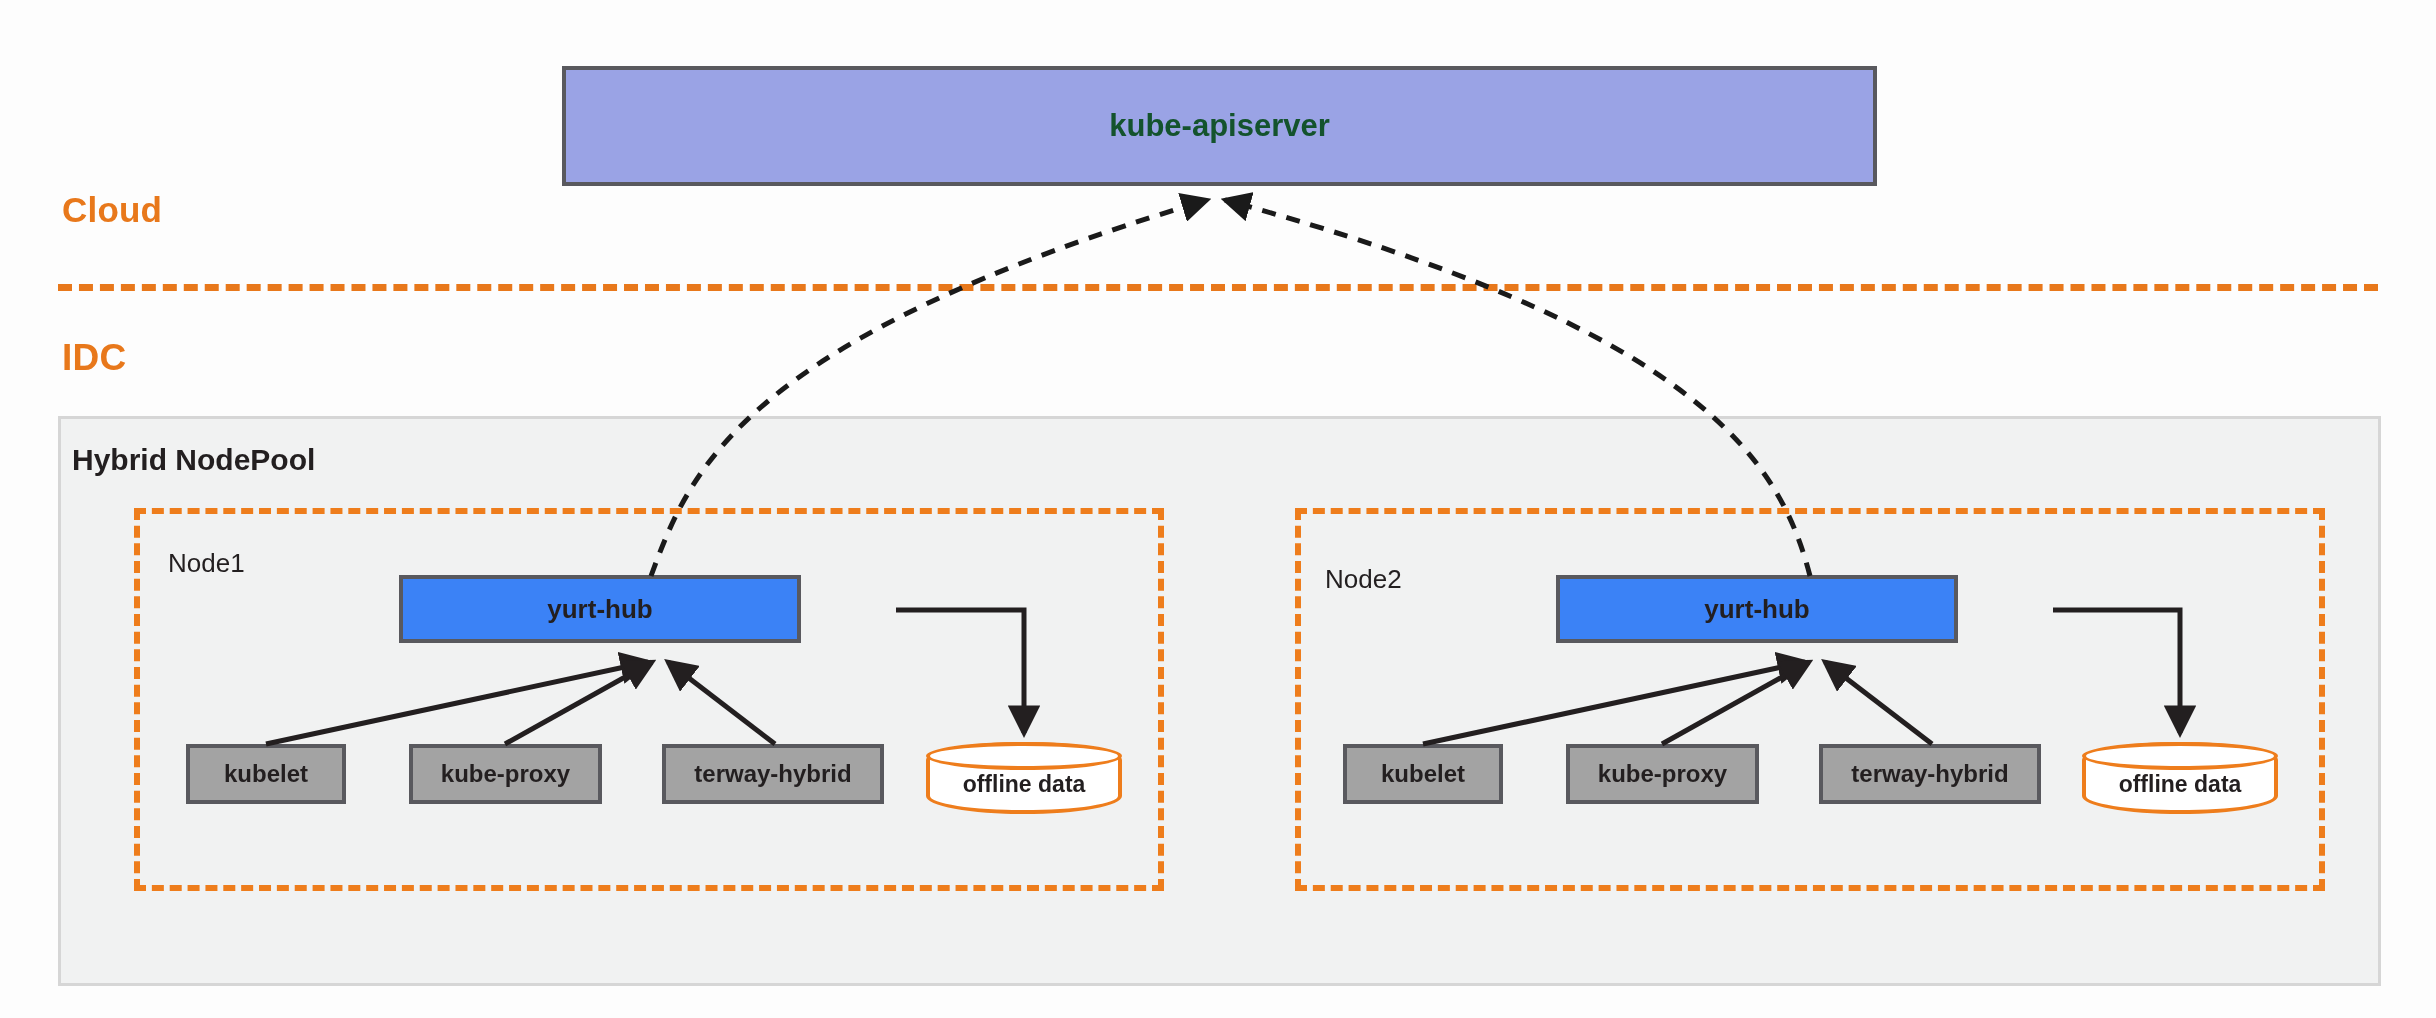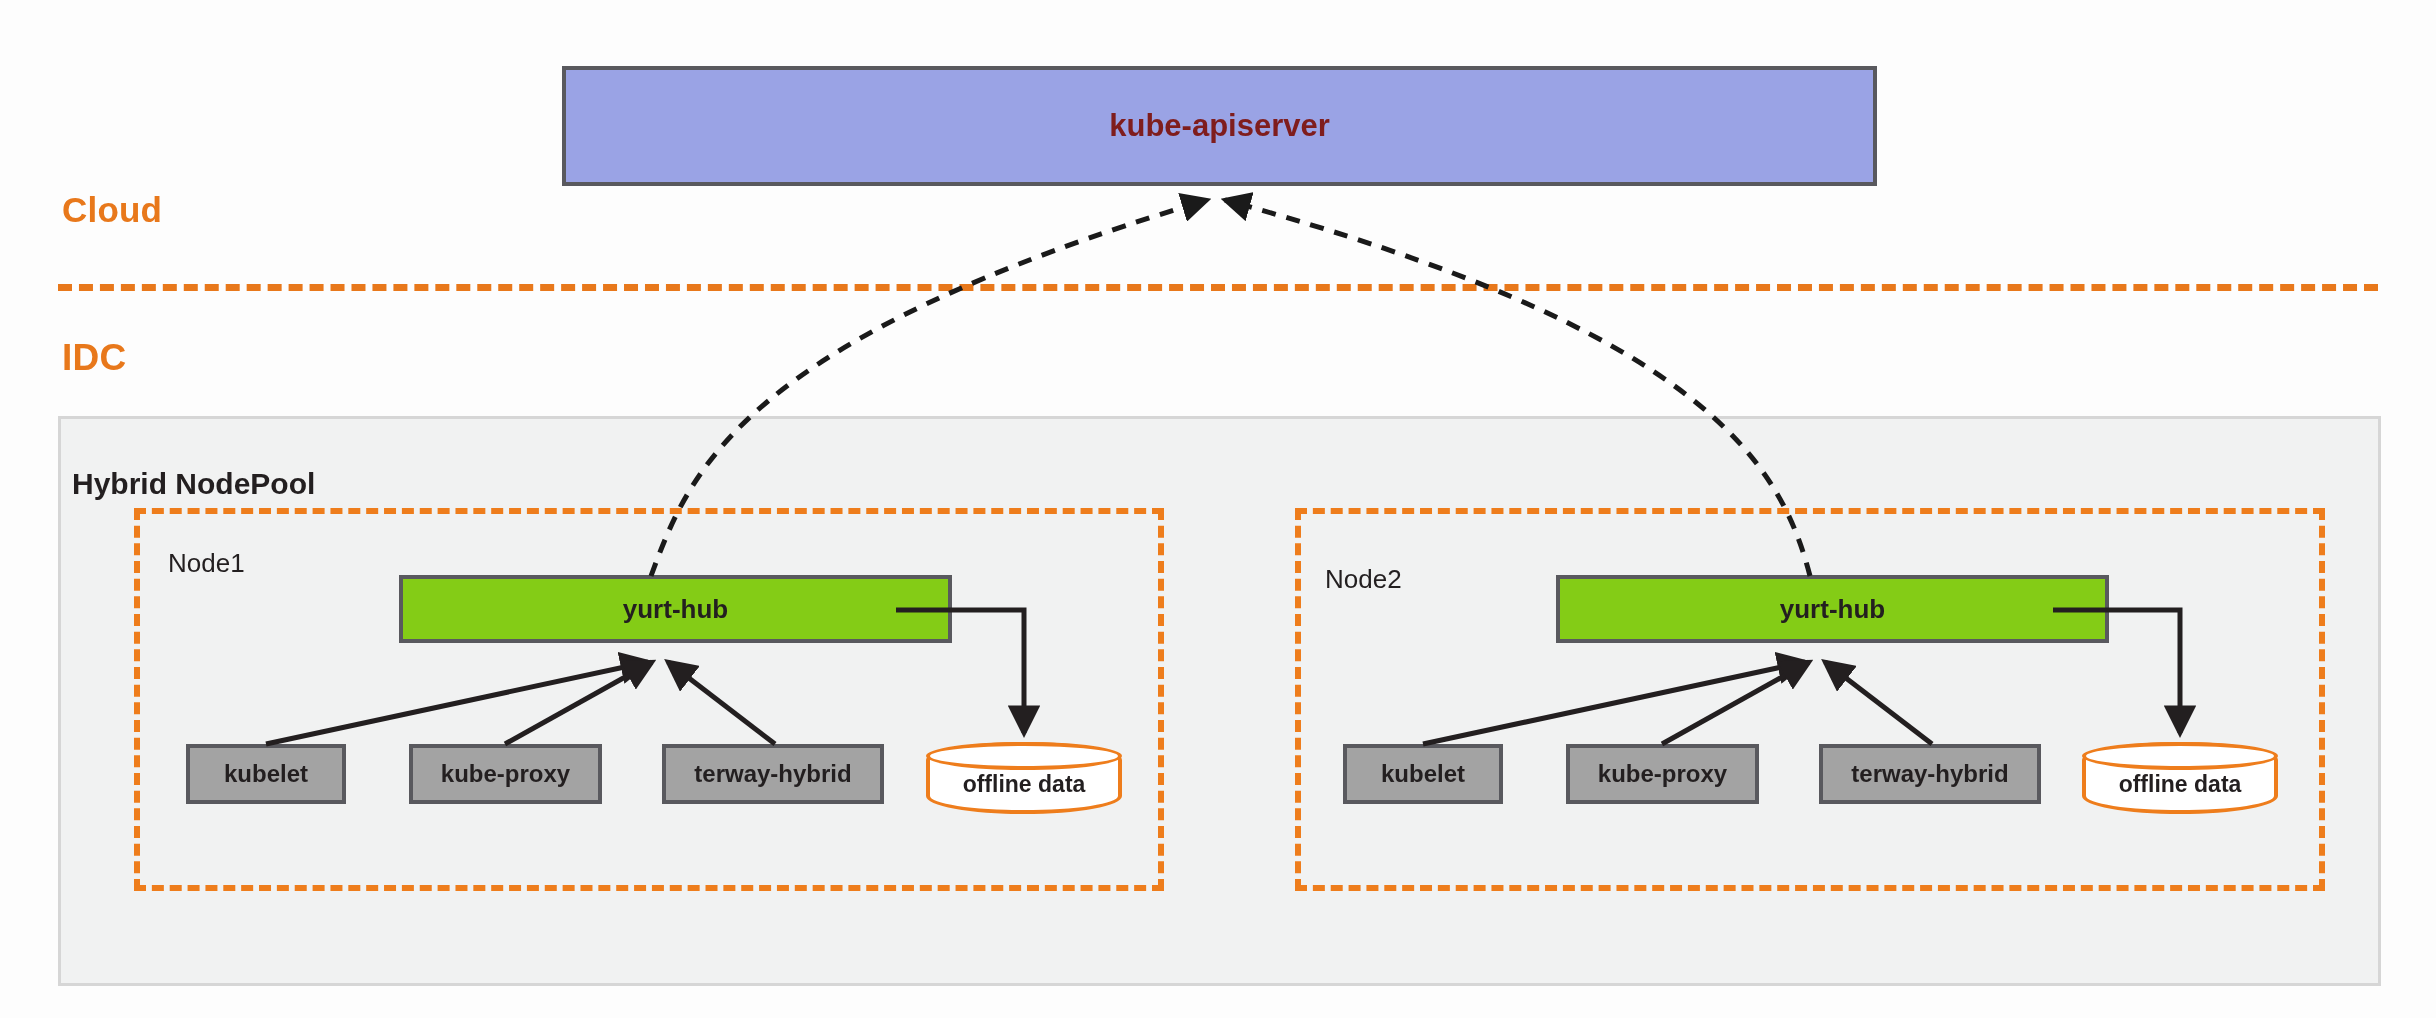--- a/index.html
+++ b/index.html
@@ -43,21 +43,21 @@
     left: 562px;
     top: 66px;
     width: 1315px;
     height: 120px;
     background: #9AA3E5;
     border: 4px solid #59595E;
     box-sizing: border-box;
     display: flex;
     align-items: center;
     justify-content: center;
-    color: #7f1d1d;
+    color: #14532d;
     font-size: 31px;
     font-weight: bold;
   }
 
   
   #nodepool {
     position: absolute;
     left: 58px;
     top: 416px;
     width: 2323px;
@@ -67,21 +67,20 @@
     box-sizing: border-box;
   }
   #nodepool-title {
     position: absolute;
     left: 72px;
     top: 443px;
     font-size: 30px;
     font-weight: bold;
     color: #231F20;
     white-space: nowrap;
-    margin-top: 24px;
   }
 
   
   .node-box {
     position: absolute;
     top: 508px;
     height: 383px;
     border: 6px dashed #EE7D1C;
     box-sizing: border-box;
   }
@@ -96,23 +95,23 @@
     color: #231F20;
     white-space: nowrap;
   }
   #node1-title { left: 168px; }
   #node2-title { left: 1325px; margin-top: 16px; }
 
   
   .yurthub {
     position: absolute;
     top: 575px;
-    width: 553px;
+    width: 402px;
     height: 68px;
-    background: #84cc16;
+    background: #3b82f6;
     border: 4px solid #59595E;
     box-sizing: border-box;
     display: flex;
     align-items: center;
     justify-content: center;
     font-size: 26px;
     font-weight: bold;
     color: #231F20;
   }
   #yurthub1 { left: 399px; }

